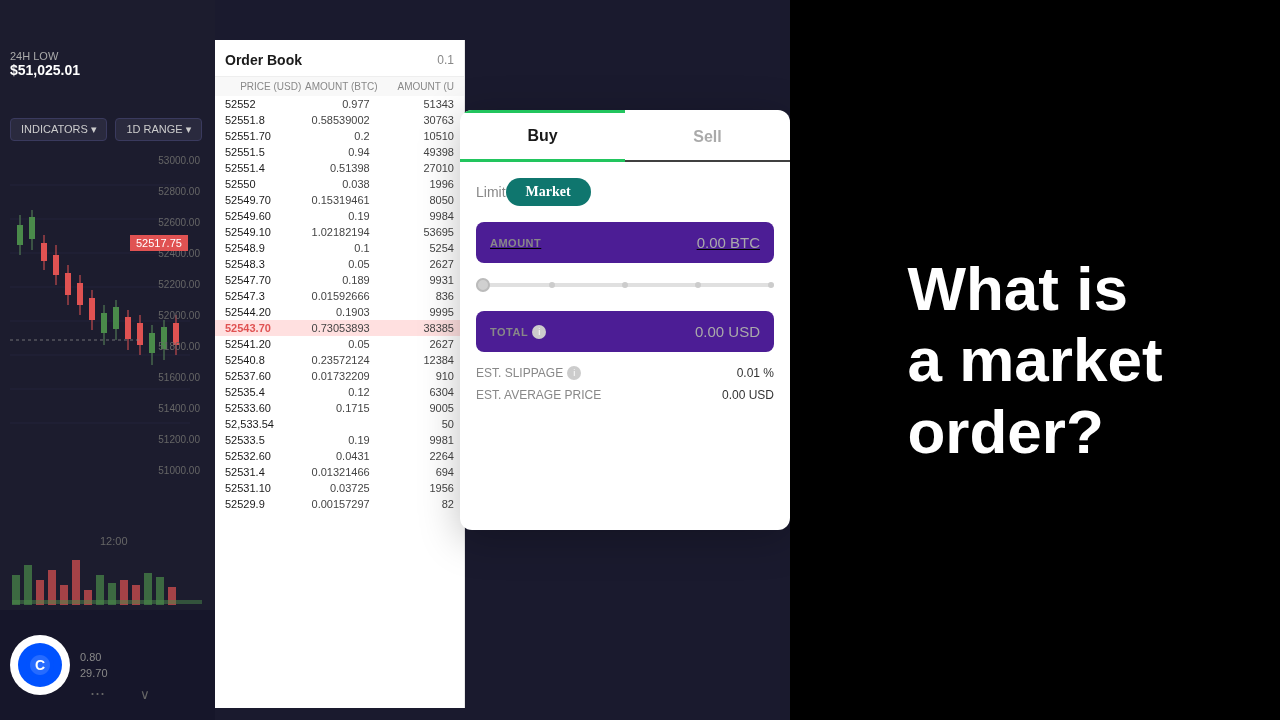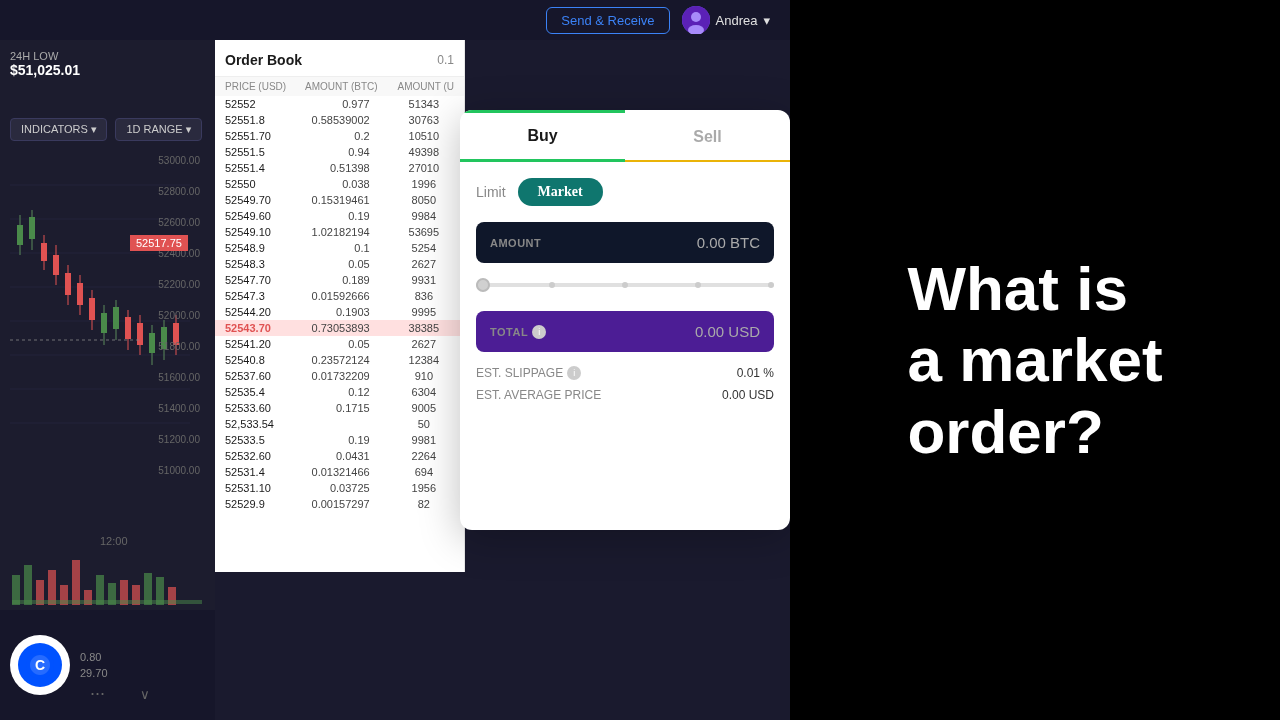--- a/index.html
+++ b/index.html
@@ -223,21 +223,21 @@
       bottom: 18px;
       left: 110px;
     }
 
     
     .order-book {
       position: absolute;
       top: 40px;
       left: 215px;
       width: 250px;
-      height: 532px;
+      height: 668px;
       background: #fff;
       border-right: 1px solid #e8e8e8;
       overflow: hidden;
     }
 
     .order-book-header {
       display: flex;
       justify-content: space-between;
       align-items: center;
       padding: 12px 10px 8px;
@@ -260,33 +260,33 @@
       grid-template-columns: 1fr 1fr 1fr;
       padding: 4px 10px;
       background: #f8f8f8;
     }
 
     .col-header {
       font-size: 10px;
       color: #888;
       text-align: right;
     }
-    .col-header:first-child { text-align: left; }
+    .col-header:first-child { text-align: right; }
 
     .order-row {
       display: grid;
       grid-template-columns: 1fr 1fr 1fr;
       padding: 2px 10px;
       font-size: 11px;
       gap: 24px;
     }
 
     .order-row .price { color: #1a1a1a; text-align: left; }
     .order-row .amount { color: #444; text-align: right; }
-    .order-row .total { color: #444; text-align: center; }
+    .order-row .total { color: #444; text-align: right; }
 
     .highlighted-row {
       background: #ffe0e0;
     }
 
     .highlighted-row .price { color: #e05252 !important; font-weight: 600; }
 
     
     .dialog-overlay {
       position: absolute;
@@ -296,21 +296,21 @@
       height: 420px;
       background: #fff;
       border-radius: 12px;
       box-shadow: 0 8px 40px rgba(0,0,0,0.25);
       z-index: 20;
       overflow: hidden;
     }
 
     .dialog-tabs {
       display: flex;
-      border-bottom: 2px solid #eab308;
+      border-bottom: 2px solid #404040;
     }
 
     .dialog-tab {
       flex: 1;
       padding: 14px;
       text-align: center;
       font-size: 16px;
       font-weight: 600;
       cursor: pointer;
       background: none;
@@ -327,21 +327,21 @@
       color: #aaa;
     }
 
     .dialog-body {
       padding: 16px;
     }
 
     .order-type-row {
       display: flex;
       align-items: center;
-      gap: 12px;
+      gap: 0;
       margin-bottom: 16px;
     }
 
     .order-type-label {
       color: #888;
       font-size: 14px;
     }
 
     .order-type-btn {
       padding: 6px 20px;
@@ -352,27 +352,28 @@
       border: none;
     }
 
     .order-type-btn.active {
       background: #0f766e;
       color: white;
       font-family: Liberation Serif, serif;
     }
 
     .amount-box {
-      background: #0f172a;
+      background: #4c1d95;
       border-radius: 8px;
       padding: 12px 14px;
       margin-bottom: 12px;
       display: flex;
       justify-content: space-between;
       align-items: center;
+      text-decoration: underline;
     }
 
     .amount-label {
       font-size: 11px;
       color: #888;
       font-weight: 600;
       letter-spacing: 0.5px;
     }
 
     .amount-value {
@@ -508,34 +509,20 @@
     svg.candle-chart {
       width: 180px;
       height: 370px;
     }
   </style>
 </head>
 <body>
 
 <div class="trading-panel">
 
-  <div class="top-bar">
-    <button class="send-receive-btn">Send &amp; Receive</button>
-    <div class="user-area">
-      <div class="avatar">
-        <svg viewBox="0 0 28 28" width="28" height="28">
-          <circle cx="14" cy="14" r="14" fill="#5b21b6"></circle>
-          <circle cx="14" cy="11" r="5" fill="#a78bfa"></circle>
-          <ellipse cx="14" cy="24" rx="8" ry="5" fill="#a78bfa"></ellipse>
-        </svg>
-      </div>
-      <span>Andrea</span>
-      <span>▾</span>
-    </div>
-  </div>
 
   <div class="chart-area">
 
     <div class="price-info">
       <div>24H LOW</div>
       <div class="price-value">$51,025.01</div>
     </div>
 
     <div class="chart-controls">
       <button class="chart-btn">INDICATORS ▾</button>

